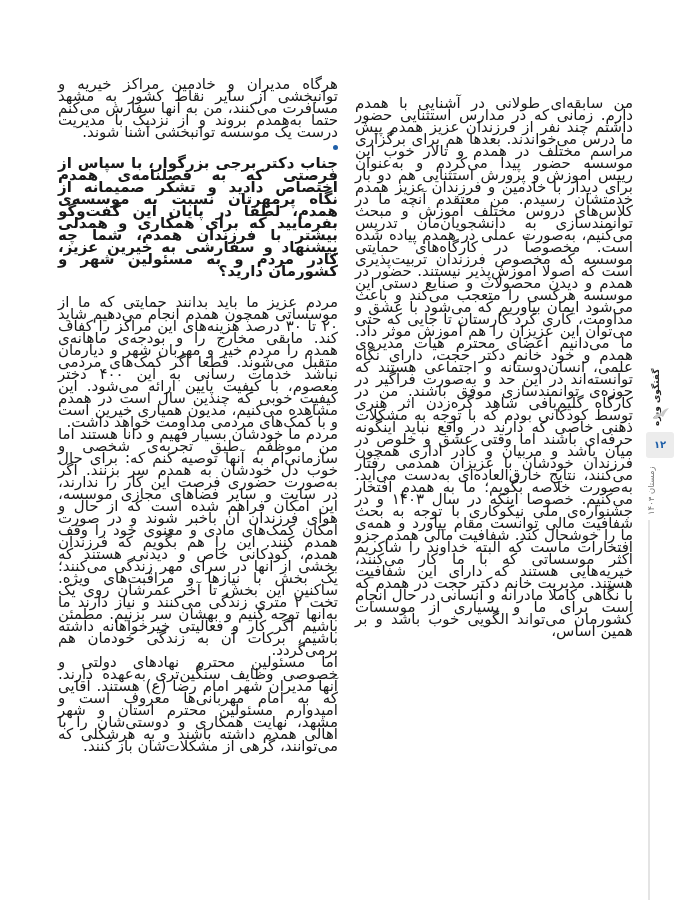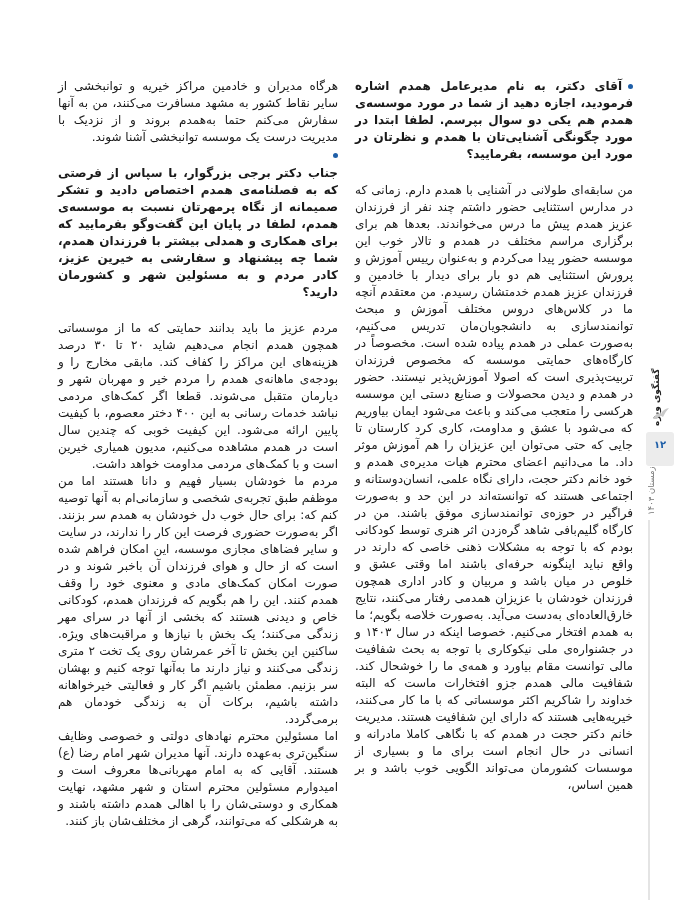--- a/index.html
+++ b/index.html
@@ -1,54 +1,53 @@
 <!DOCTYPE html>
 <html><head>
 <meta charset="utf-8">
 <style>
   html, body { margin:0; padding:0; background:#ffffff; }
   body { width:700px; height:900px; position:relative; overflow:hidden;
          font-family:"DejaVu Sans", sans-serif; color:#1a1a1a; }
   .col { position:absolute; direction:rtl; text-align:justify; text-align-last:right;
-         font-size:12px; line-height:17px; }
+         font-size:15px; line-height:12px; }
   .col p { margin:0; }
   .col-right { left:355px; width:278px; top:78px; }
   .col-left { left:58px; width:280px; top:78px; }
   .q { font-weight:bold; }
   .gap { height:19px; }
   .bullet { display:inline-block; width:5px; height:5px; border-radius:50%; background:#1f5fa8; margin-left:6px; vertical-align:middle; }
   .bullet-line { text-align:right; height:19px; line-height:19px; }
   
   .sidebar { position:absolute; left:640px; top:0; width:60px; height:900px; }
   .section-label { position:absolute; left:651px; top:368px; width:20px; height:36px; writing-mode:vertical-rl; transform:rotate(180deg);
                    font-size:9px; font-weight:bold; color:#222; direction:rtl; white-space:nowrap; text-align:center; }
   .logo-icon { position:absolute; left:651px; top:405px; width:20px; height:16px; }
-  .page-box { position:absolute; left:646px; top:432px; width:28px; height:34px; background:#ececec; border-radius:3px;
+  .page-box { position:absolute; left:646px; top:432px; width:28px; height:26px; background:#ececec; border-radius:3px;
               color:#1f5fa8; font-size:10px; font-weight:bold; text-align:center; line-height:26px; }
   .issue-label { position:absolute; left:646px; top:462px; width:20px; height:58px; writing-mode:vertical-rl; transform:rotate(180deg);
                  font-size:8.5px; color:#777; white-space:nowrap; text-align:center; direction:rtl; }
   .side-rule { position:absolute; left:648px; top:520px; width:2px; height:380px; background:#e4e4e4; }
 </style>
 </head>
 <body>
 
 <div class="col col-right">
-  <p class="q"><span class="bullet"></span><span>آقای دکتر، به نام مدیرعامل همدم اشاره فرمودید، اجازه دهید از شما در مورد موسسه‌ی همدم هم یکی دو سوال بپرسم. لطفا ابتدا در مورد چگونگی آشنایی‌تان با همدم و نظرتان در مورد این موسسه، بفرمایید؟</span></p>
   <div class="gap"></div>
   <p>من سابقه‌ای طولانی در آشنایی با همدم دارم. زمانی که در مدارس استثنایی حضور داشتم چند نفر از فرزندان عزیز همدم پیش ما درس می‌خواندند. بعدها هم برای برگزاری مراسم مختلف در همدم و تالار خوب این موسسه حضور پیدا می‌کردم و به‌عنوان رییس آموزش و پرورش استثنایی هم دو بار برای دیدار با خادمین و فرزندان عزیز همدم خدمتشان رسیدم. من معتقدم آنچه ما در کلاس‌های دروس مختلف آموزش و مبحث توانمندسازی به دانشجویان‌مان تدریس می‌کنیم، به‌صورت عملی در همدم پیاده شده است. مخصوصاً در کارگاه‌های حمایتی موسسه که مخصوص فرزندان تربیت‌پذیری است که اصولا آموزش‌پذیر نیستند. حضور در همدم و دیدن محصولات و صنایع دستی این موسسه هرکسی را متعجب می‌کند و باعث می‌شود ایمان بیاوریم که می‌شود با عشق و مداومت، کاری کرد کارستان تا جایی که حتی می‌توان این عزیزان را هم آموزش موثر داد. ما می‌دانیم اعضای محترم هیات مدیره‌ی همدم و خود خانم دکتر حجت، دارای نگاه علمی، انسان‌دوستانه و اجتماعی هستند که توانسته‌اند در این حد و به‌صورت فراگیر در حوزه‌ی توانمندسازی موفق باشند. من در کارگاه گلیم‌بافی شاهد گره‌زدن اثر هنری توسط کودکانی بودم که با توجه به مشکلات ذهنی خاصی که دارند در واقع نباید اینگونه حرفه‌ای باشند اما وقتی عشق و خلوص در میان باشد و مربیان و کادر اداری همچون فرزندان خودشان با عزیزان همدمی رفتار می‌کنند، نتایج خارق‌العاده‌ای به‌دست می‌آید. به‌صورت خلاصه بگویم؛ ما به همدم افتخار می‌کنیم. خصوصا اینکه در سال ۱۴۰۳ و در جشنواره‌ی ملی نیکوکاری با توجه به بحث شفافیت مالی توانست مقام بیاورد و همه‌ی ما را خوشحال کند. شفافیت مالی همدم جزو افتخارات ماست که البته خداوند را شاکریم اکثر موسساتی که با ما کار می‌کنند، خیریه‌هایی هستند که دارای این شفافیت هستند. مدیریت خانم دکتر حجت در همدم که با نگاهی کاملا مادرانه و انسانی در حال انجام است برای ما و بسیاری از موسسات کشورمان می‌تواند الگویی خوب باشد و بر همین اساس،</p>
 </div>
 
 <div class="col col-left">
   <p>هرگاه مدیران و خادمین مراکز خیریه و توانبخشی از سایر نقاط کشور به مشهد مسافرت می‌کنند، من به آنها سفارش می‌کنم حتما به‌همدم بروند و از نزدیک با مدیریت درست یک موسسه توانبخشی آشنا شوند.</p>
   <div class="bullet-line"><span class="bullet"></span></div>
   <p class="q">جناب دکتر برجی بزرگوار، با سپاس از فرصتی که به فصلنامه‌ی همدم اختصاص دادید و تشکر صمیمانه از نگاه پرمهرتان نسبت به موسسه‌ی همدم، لطفا در پایان این گفت‌وگو بفرمایید که برای همکاری و همدلی بیشتر با فرزندان همدم، شما چه پیشنهاد و سفارشی به خیرین عزیز، کادر مردم و به مسئولین شهر و کشورمان دارید؟</p>
   <div class="gap"></div>
   <p>مردم عزیز ما باید بدانند حمایتی که ما از موسساتی همچون همدم انجام می‌دهیم شاید ۲۰ تا ۳۰ درصد هزینه‌های این مراکز را کفاف کند. مابقی مخارج را و بودجه‌ی ماهانه‌ی همدم را مردم خیر و مهربان شهر و دیارمان متقبل می‌شوند. قطعا اگر کمک‌های مردمی نباشد خدمات رسانی به این ۴۰۰ دختر معصوم، با کیفیت پایین ارائه می‌شود. این کیفیت خوبی که چندین سال است در همدم مشاهده می‌کنیم، مدیون همیاری خیرین است و با کمک‌های مردمی مداومت خواهد داشت.</p>
   <p>مردم ما خودشان بسیار فهیم و دانا هستند اما من موظفم طبق تجربه‌ی شخصی و سازمانی‌ام به آنها توصیه کنم که: برای حال خوب دل خودشان به همدم سر بزنند. اگر به‌صورت حضوری فرصت این کار را ندارند، در سایت و سایر فضاهای مجازی موسسه، این امکان فراهم شده است که از حال و هوای فرزندان آن باخبر شوند و در صورت امکان کمک‌های مادی و معنوی خود را وقف همدم کنند. این را هم بگویم که فرزندان همدم، کودکانی خاص و دیدنی هستند که بخشی از آنها در سرای مهر زندگی می‌کنند؛ یک بخش با نیازها و مراقبت‌های ویژه. ساکنین این بخش تا آخر عمرشان روی یک تخت ۲ متری زندگی می‌کنند و نیاز دارند ما به‌آنها توجه کنیم و بهشان سر بزنیم. مطمئن باشیم اگر کار و فعالیتی خیرخواهانه داشته باشیم، برکات آن به زندگی خودمان هم برمی‌گردد.</p>
-  <p>اما مسئولین محترم نهادهای دولتی و خصوصی وظایف سنگین‌تری به‌عهده دارند. آنها مدیران شهر امام رضا (ع) هستند. آقایی که به امام مهربانی‌ها معروف است و امیدوارم مسئولین محترم استان و شهر مشهد، نهایت همکاری و دوستی‌شان را با اهالی همدم داشته باشند و به هرشکلی که می‌توانند، گرهی از مختلف‌شان باز کنند.</p>
+  <p>اما مسئولین محترم نهادهای دولتی و خصوصی وظایف سنگین‌تری به‌عهده دارند. آنها مدیران شهر امام رضا (ع) هستند. آقایی که به امام مهربانی‌ها معروف است و امیدوارم مسئولین محترم استان و شهر مشهد، نهایت همکاری و دوستی‌شان را با اهالی همدم داشته باشند و به هرشکلی که می‌توانند، گرهی از مشکلات‌شان باز کنند.</p>
 </div>
 
 <div class="sidebar"></div>
 <div class="section-label">گفتگوی ویژه</div>
 <div class="logo-icon">
   <svg width="20" height="16" viewBox="0 0 20 16">
     <path d="M2 14 Q6 6 10 9 Q12 4 18 3 Q14 7 12 12 Q9 9 6 14 Z" fill="#c9c9c9"></path>
   </svg>
 </div>
 <div class="page-box">۱۲</div>

